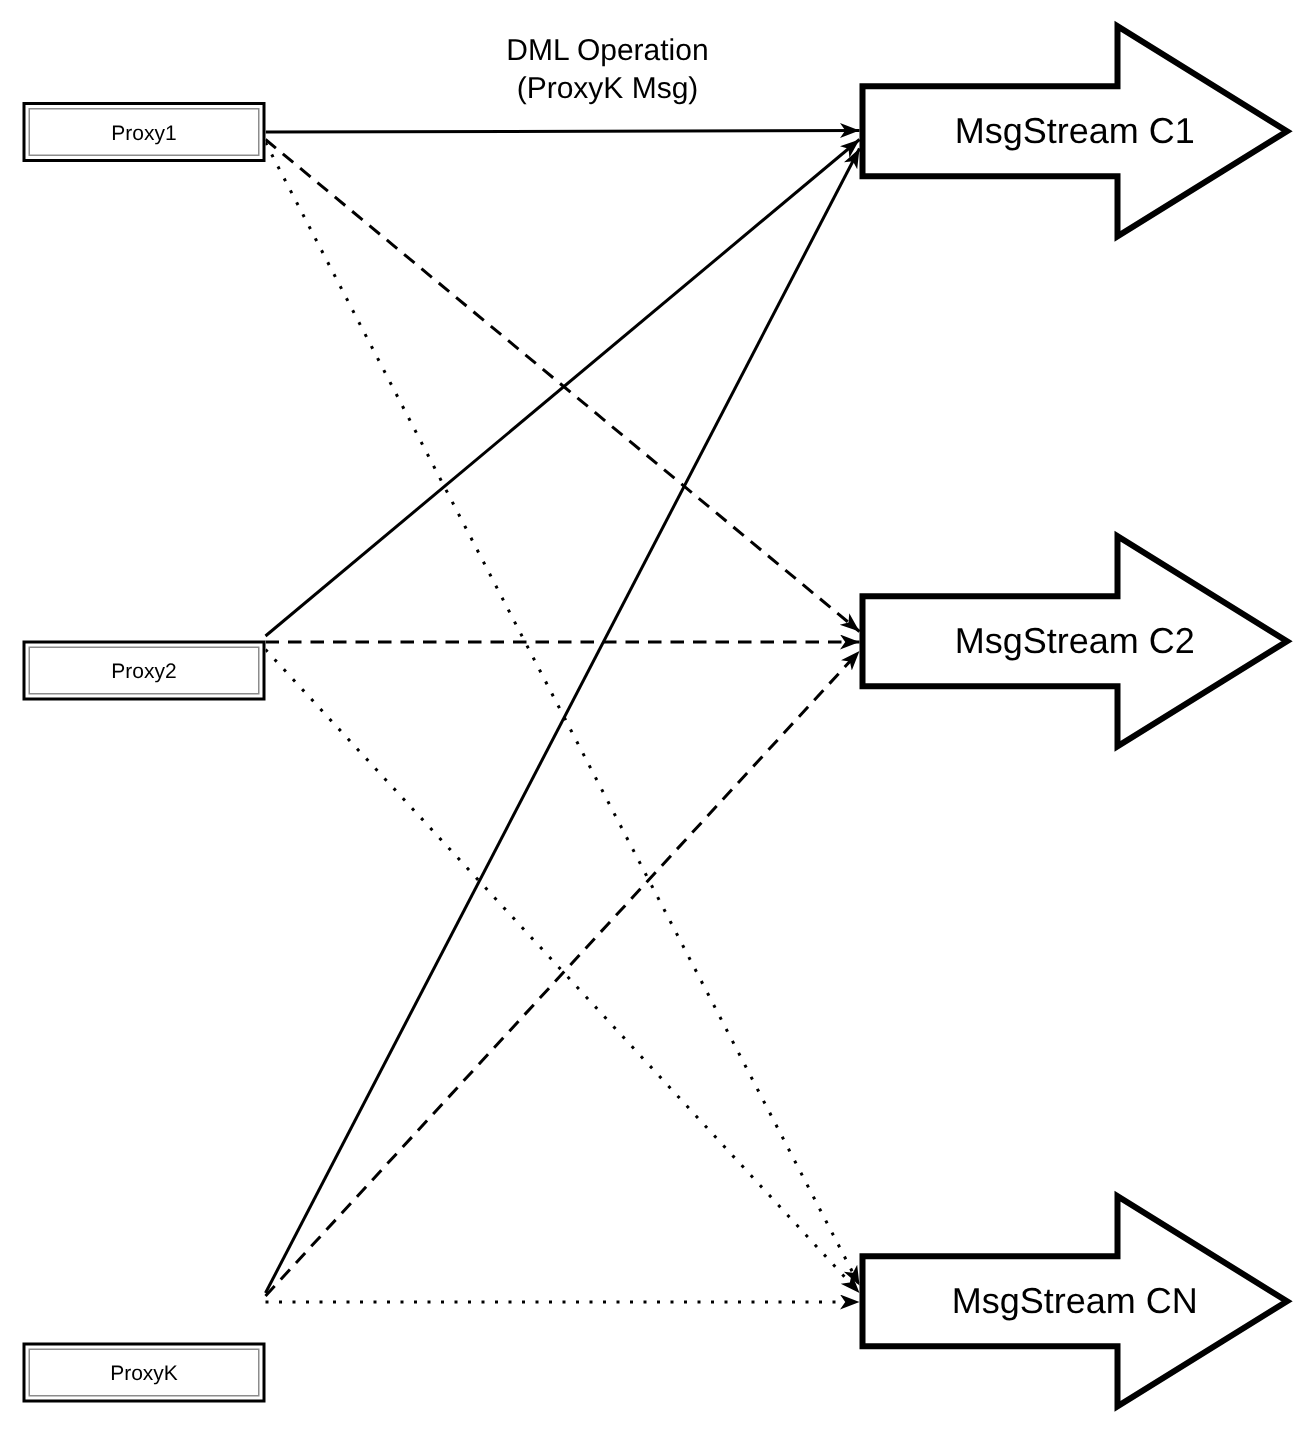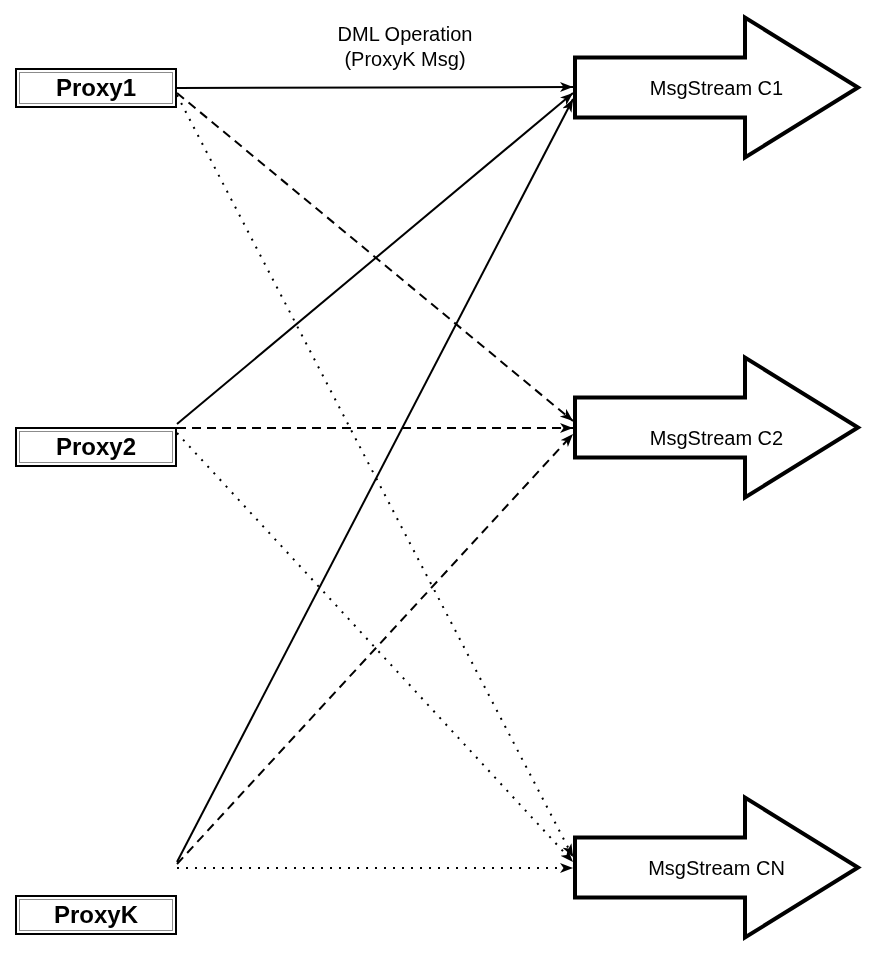--- a/index.html
+++ b/index.html
@@ -26,32 +26,31 @@
     border: 2px solid #000000;
     background: #ffffff;
   }
   .proxy-box .inner {
     position: absolute;
     inset: 2px;
     border: 1px solid #8c8c8c;
     display: flex;
     align-items: center;
     justify-content: center;
-    font-size: 24px;
+    font-size: 14px;
     white-space: nowrap;
-    font-weight: bold;
   }
   .stream-label {
     position: absolute;
     left: 575px;
     width: 283px;
     height: 24px;
     line-height: 24px;
     text-align: center;
-    font-size: 20px;
+    font-size: 24px;
     white-space: nowrap;
   }
   .dml-label {
     position: absolute;
     left: 255px;
     top: 22px;
     width: 300px;
     text-align: center;
     font-size: 20px;
     line-height: 25px;
@@ -95,16 +94,16 @@
     <div class="inner">Proxy1</div>
   </div>
   <div class="proxy-box" style="top:427px">
     <div class="inner">Proxy2</div>
   </div>
   <div class="proxy-box" style="top:895px">
     <div class="inner">ProxyK</div>
   </div>
 
   <div class="stream-label" style="top:76px">MsgStream C1</div>
-  <div class="stream-label" style="top:426px">MsgStream C2</div>
+  <div class="stream-label" style="top:416px">MsgStream C2</div>
   <div class="stream-label" style="top:856px">MsgStream CN</div>
 
 </div>
 
 </body></html>

